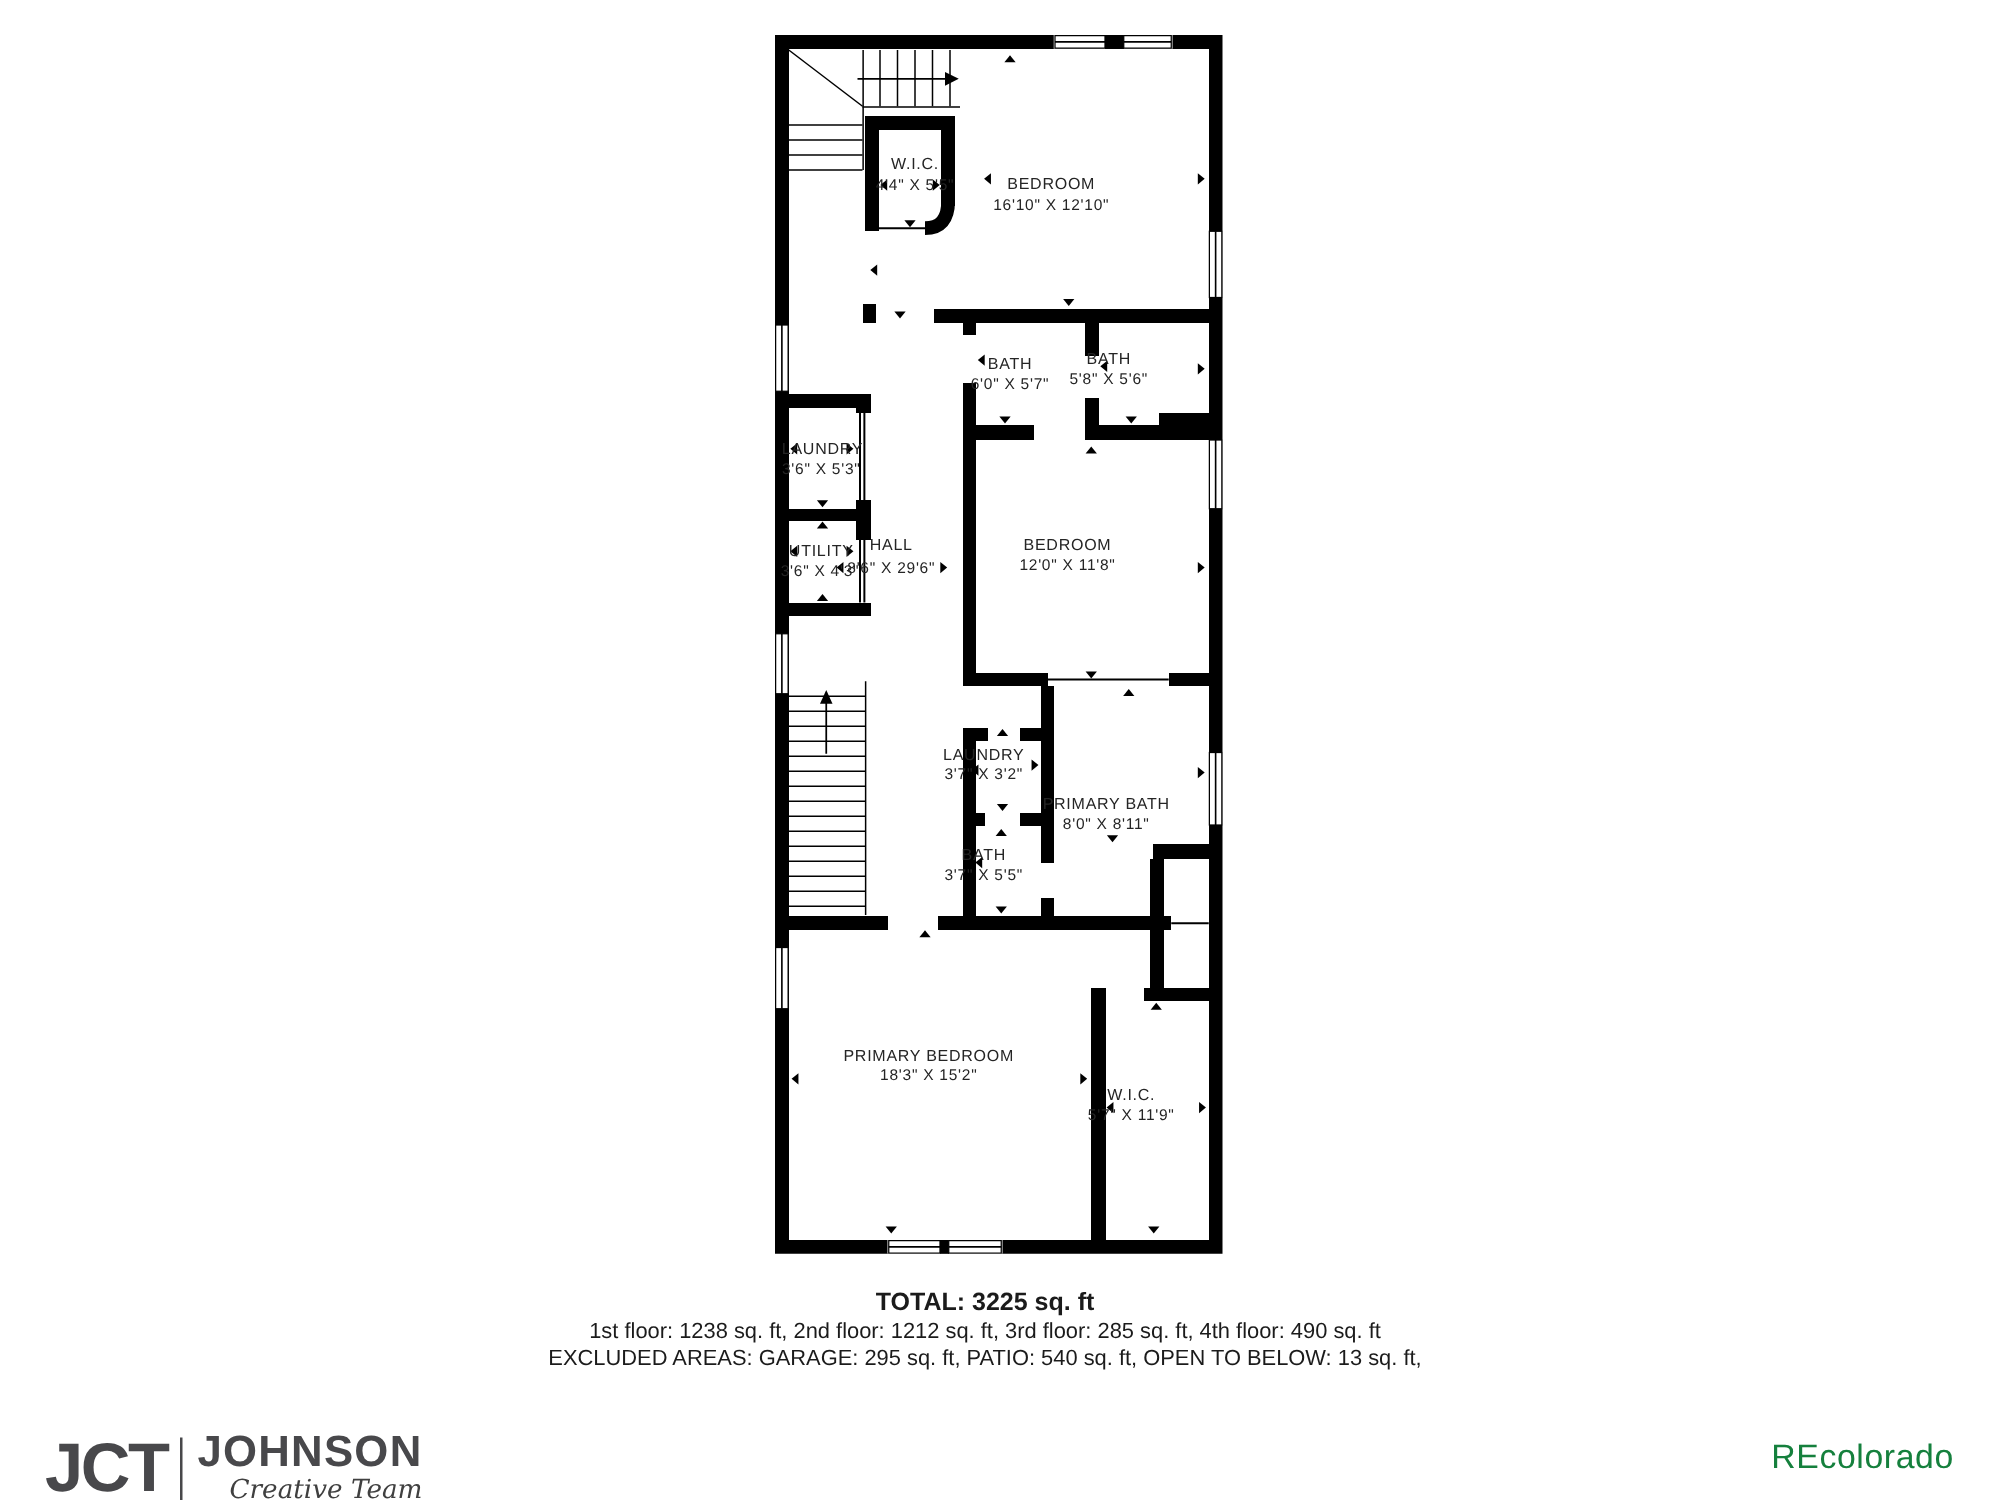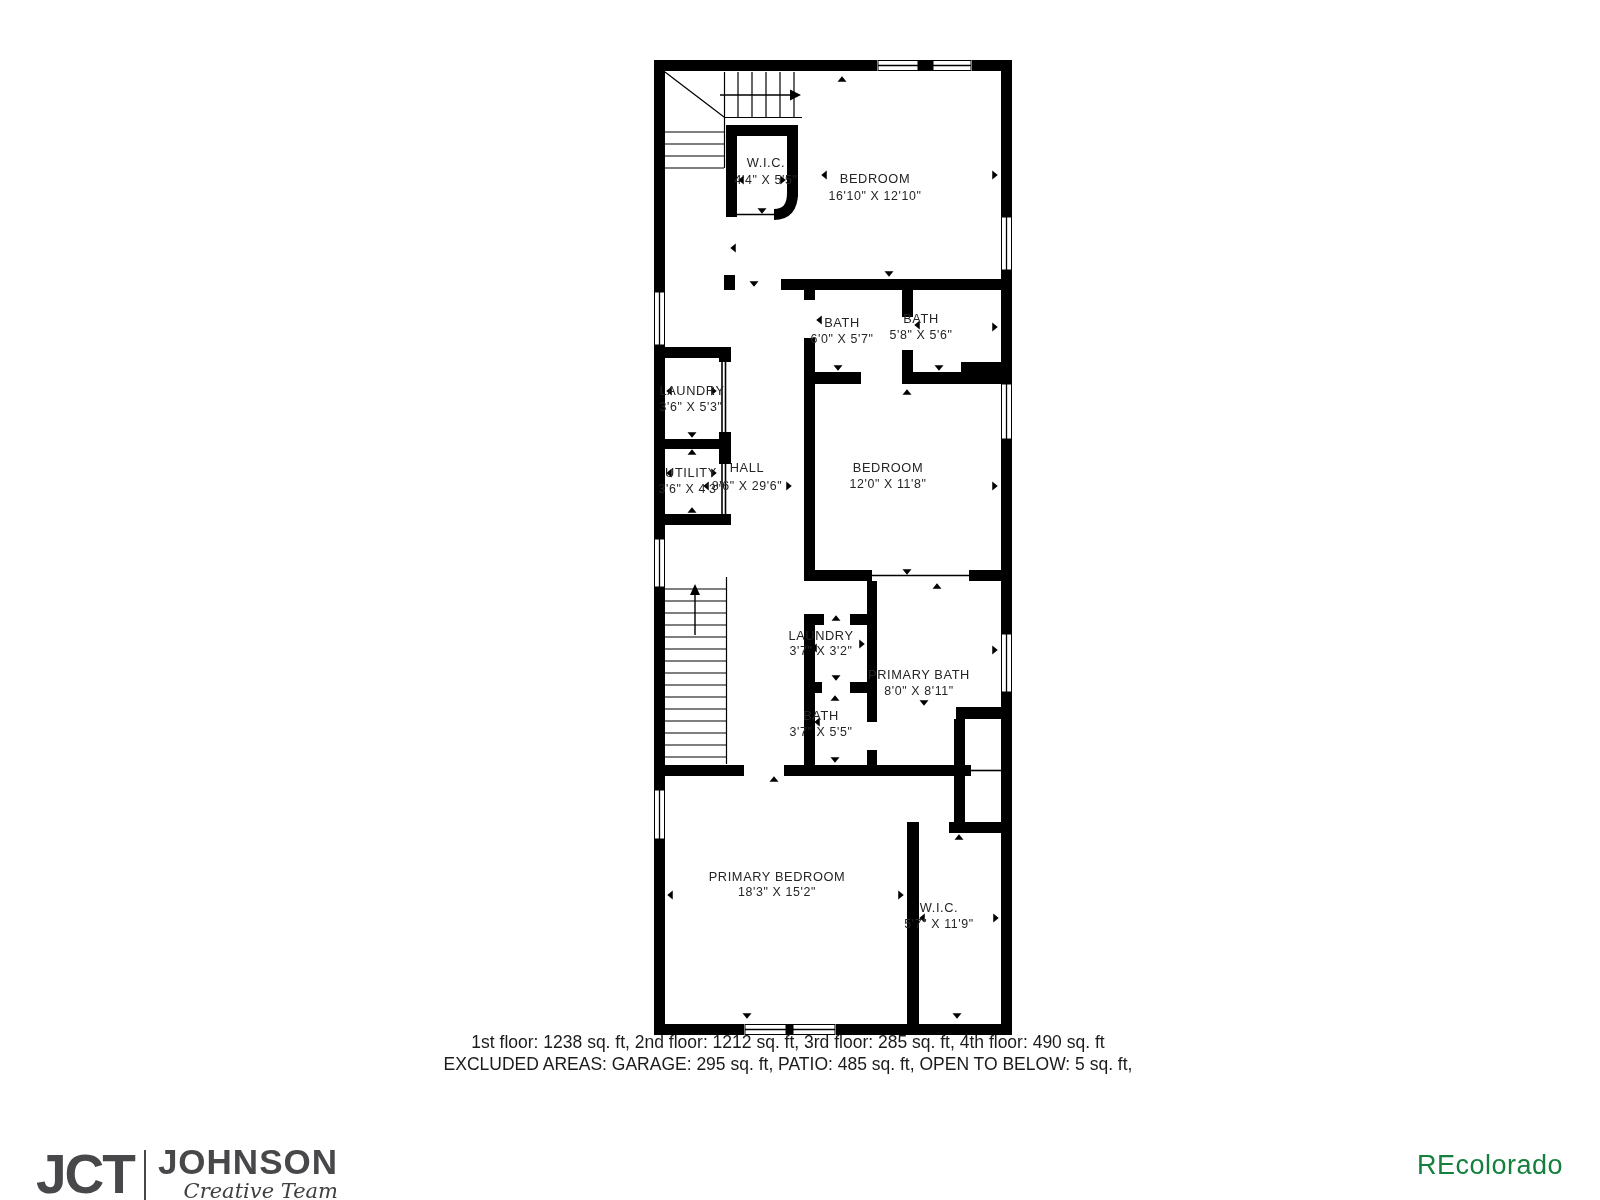--- a/index.html
+++ b/index.html
@@ -1,20 +1,20 @@
 <!DOCTYPE html>
 <html><head>
 <meta charset="utf-8">
 <style>
   html,body{margin:0;padding:0;}
   body{
     width:1600px;height:1200px;position:relative;overflow:hidden;
     background:#ffffff;font-family:"Liberation Sans",sans-serif;
   }
-  .plan-wrap{position:absolute;left:654px;top:28px;width:362px;height:975px;margin-top:32px;}
+  .plan-wrap{position:absolute;left:620px;top:28px;width:362px;height:975px;}
   svg{display:block;}
   .wall{fill:#000000;}
   .thin{stroke:#000000;stroke-width:1.3;fill:none;}
   .opening{stroke:#000000;stroke-width:1.6;fill:none;}
   .win{fill:#ffffff;stroke:#000000;stroke-width:1;}
   .room-name,.room-dims{
     fill:#252525;text-anchor:middle;
     font-family:"Liberation Sans",sans-serif;
     letter-spacing:.6px;
   }
@@ -273,22 +273,23 @@
     <text class="room-name" x="123" y="821">PRIMARY BEDROOM</text>
     <text class="room-dims" x="123" y="836">18'3" X 15'2"</text>
 
     <text class="room-name" x="285" y="852">W.I.C.</text>
     <text class="room-dims" x="285" y="868">5'7" X 11'9"</text>
   </g>
 </svg>
 </div>
 
 <div class="footer">
+  <div class="total">TOTAL: 3225 sq. ft</div>
   <div class="line">1st floor: 1238 sq. ft, 2nd floor: 1212 sq. ft, 3rd floor: 285 sq. ft, 4th floor: 490 sq. ft</div>
-  <div class="line">EXCLUDED AREAS: GARAGE: 295 sq. ft, PATIO: 485 sq. ft, OPEN TO BELOW: 5 sq. ft,</div>
+  <div class="line">EXCLUDED AREAS: GARAGE: 295 sq. ft, PATIO: 540 sq. ft, OPEN TO BELOW: 13 sq. ft,</div>
 </div>
 
 <div class="logo">
   <div class="monogram">JCT</div>
   <div class="divider"></div>
   <div class="stack">
     <div class="brand-name">JOHNSON</div>
     <div class="tagline">Creative Team</div>
   </div>
 </div>

